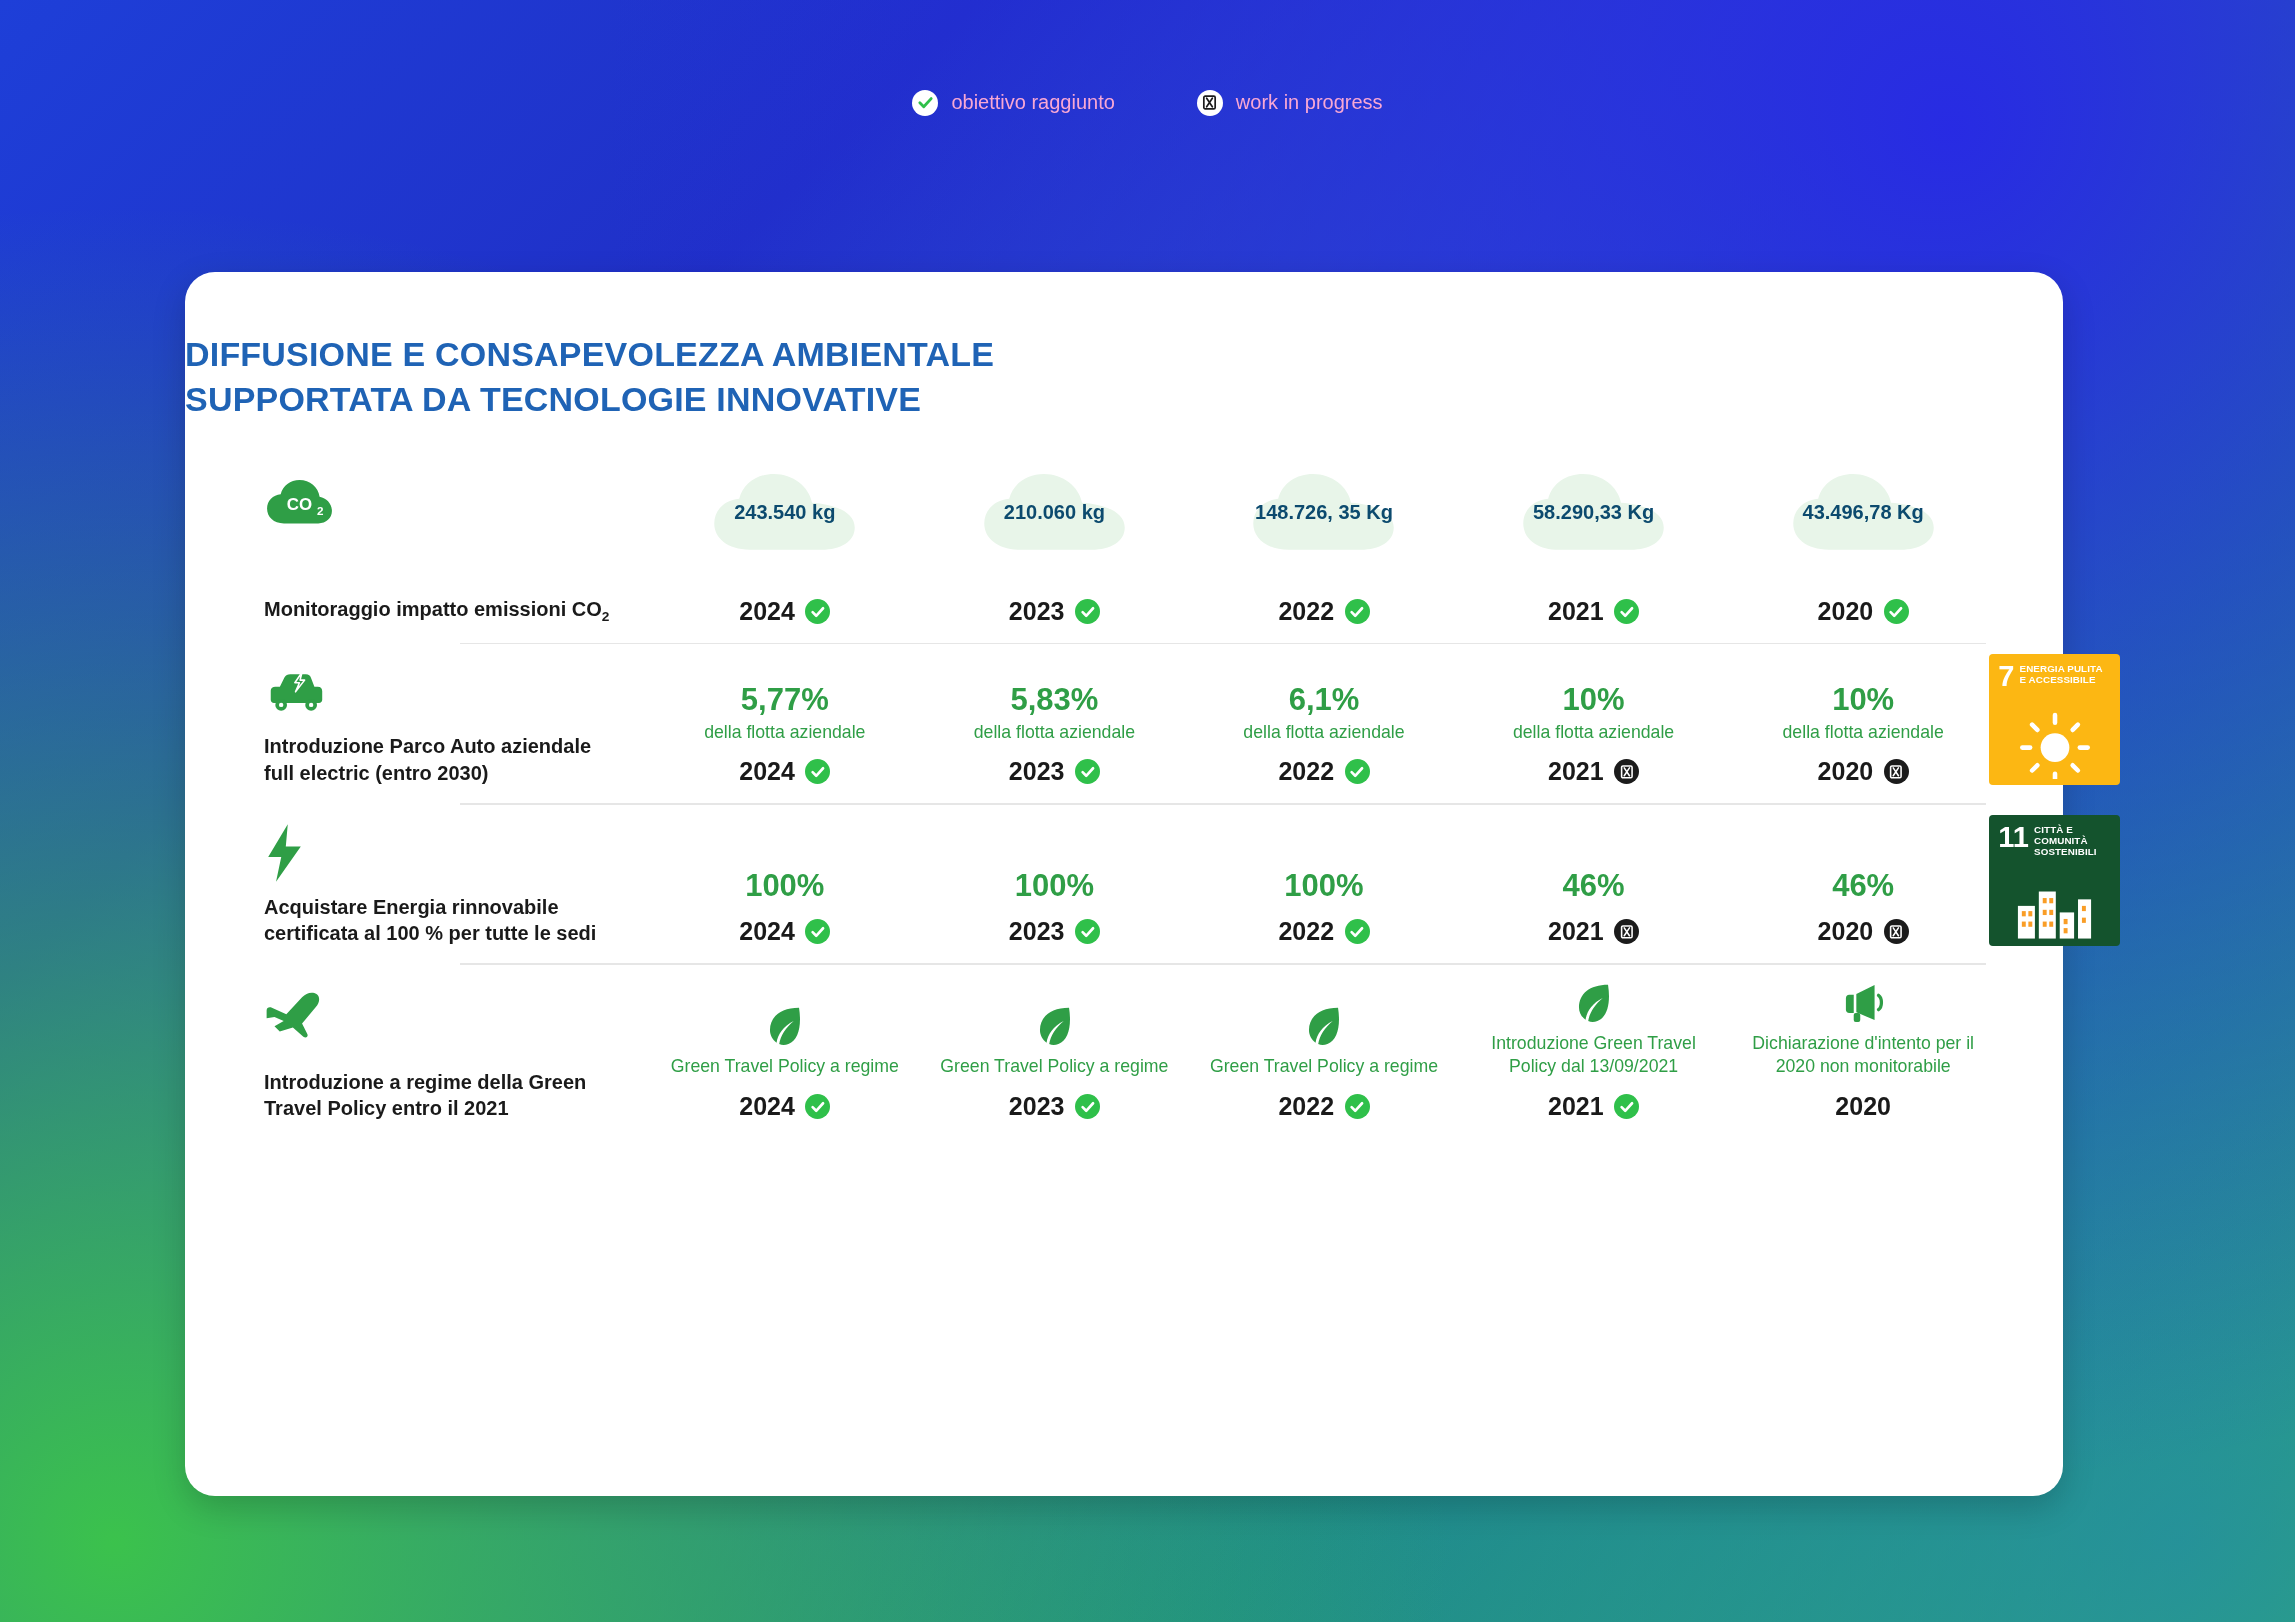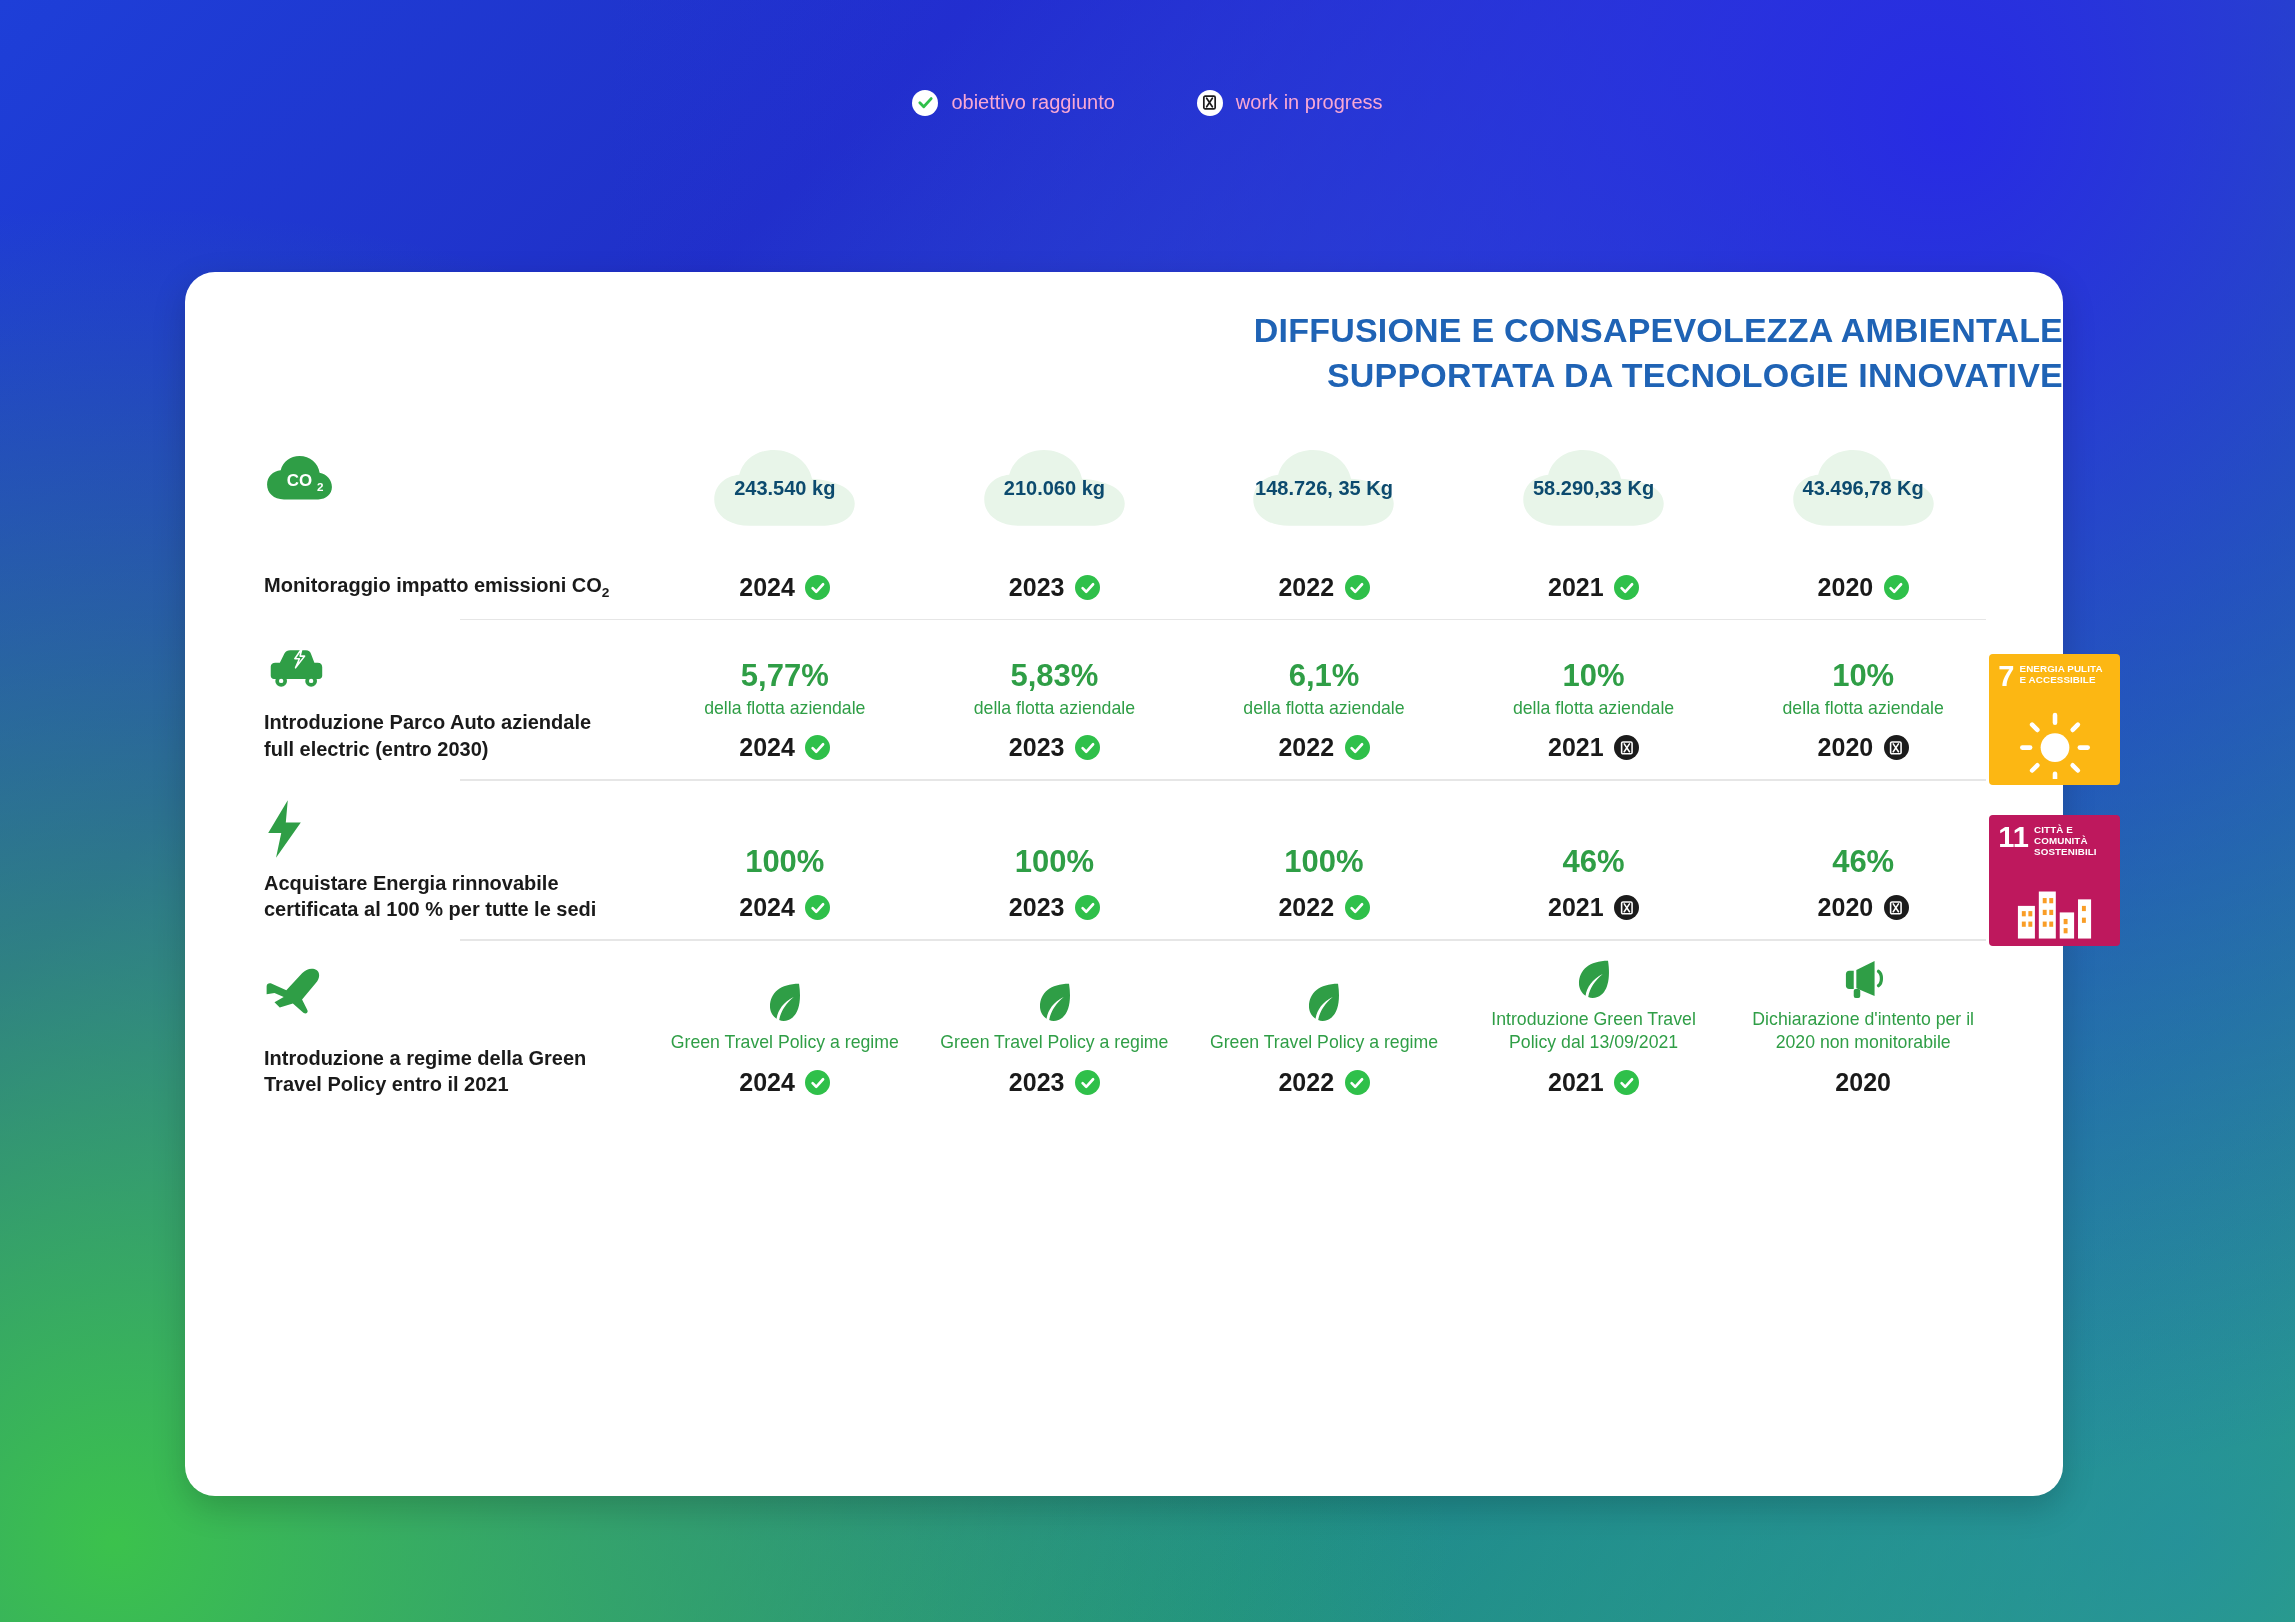--- a/index.html
+++ b/index.html
@@ -88,22 +88,22 @@
     top: 272px;
     left: 185px;
     width: 1878px;
     height: 1224px;
     background: #ffffff;
     border-radius: 30px;
     box-shadow: 0 11.8px 33px rgba(0,0,0,0.18);
     overflow: hidden;
   }
   .card-title {
-    text-align: right;
-    margin-top: 36px;
+    text-align: left;
+    margin-top: 60px;
     color: #1f63b5;
     font-size: 34px;
     font-weight: bold;
     line-height: 1.32;
     letter-spacing: 0.2px;
   }
   .card-title .ln2 { display:block; }
 
   .rows {
     margin-top: 30px;
@@ -261,21 +261,21 @@
     text-transform: uppercase;
   }
   .sdg .glyph {
     position: absolute;
     left: 0; right: 0; bottom: 6.5px;
     display: flex;
     align-items: center;
     justify-content: center;
   }
   .sdg-7 { background: #fcb713; }
-  .sdg-11 { background: #be185d; }
+  .sdg-11 { background: #14532d; }
   .sdg-13 { background: #3f7e44; }
 </style>
 </head>
 <body>
 
 <div class="bg-overlay"></div>
 
 <div class="header">
   <div class="legend left">
     <span class="badge-check">

